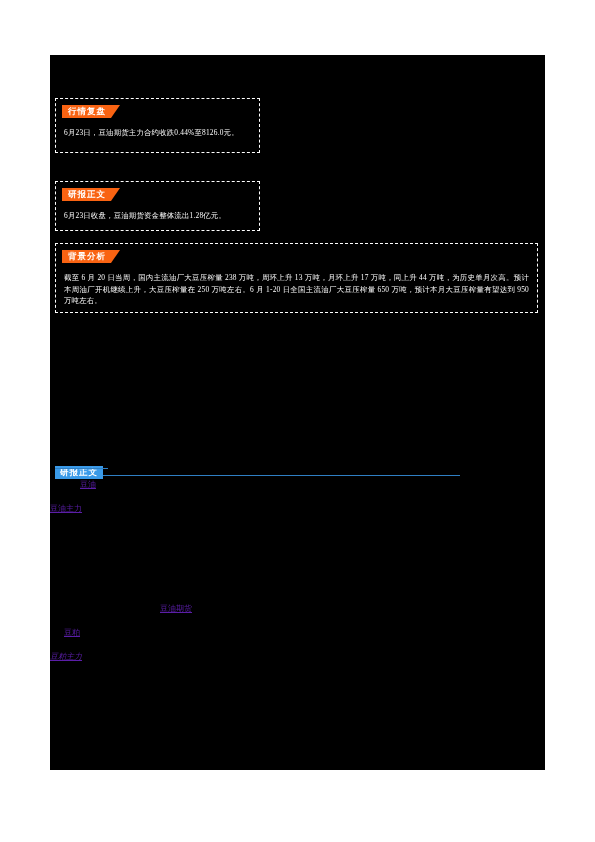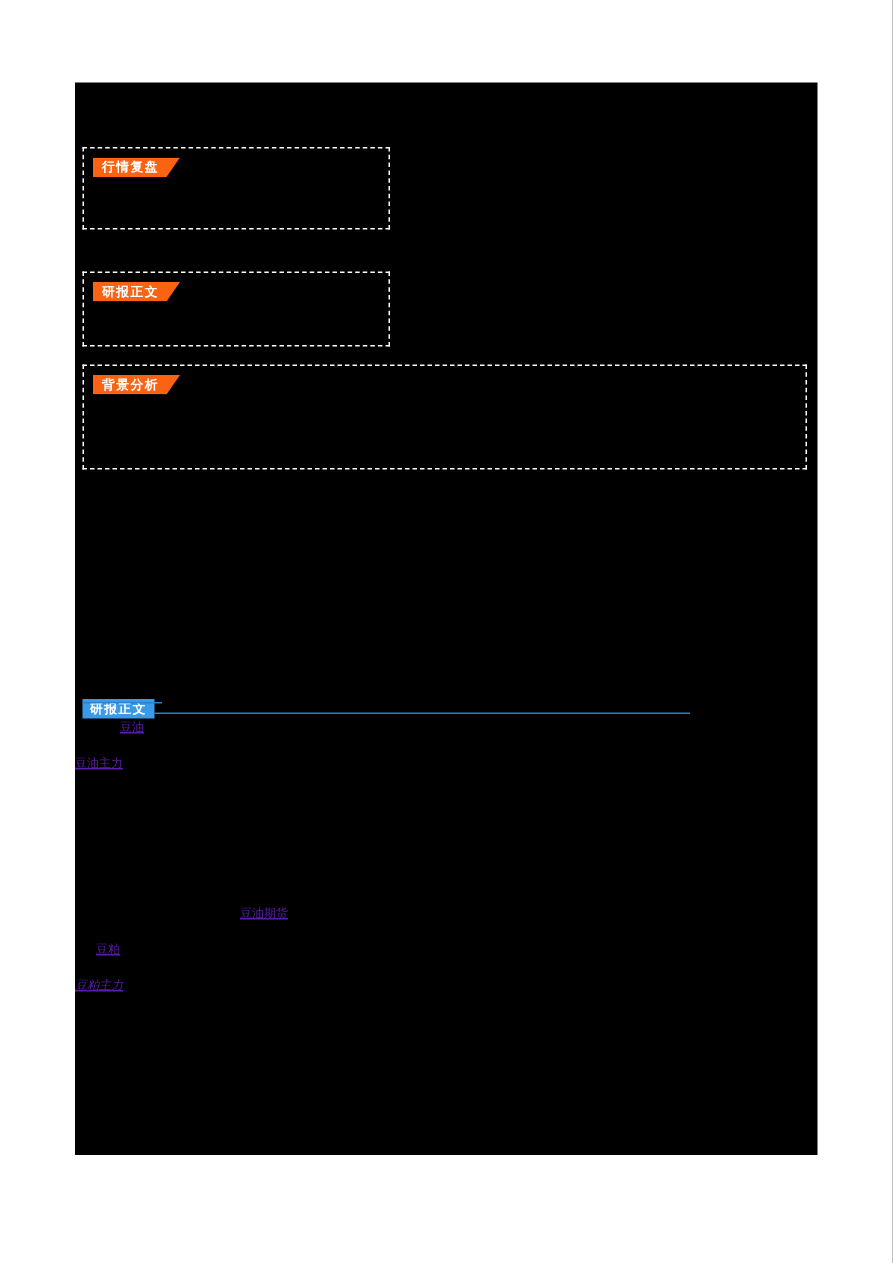--- a/index.html
+++ b/index.html
@@ -126,28 +126,31 @@
   #link-soybean-meal-main { left: 0px;   top: 596px; font-style: italic; }
 </style>
 </head>
 <body>
 
 <div class="page-canvas">
   <div class="canvas-inner">
 
     <div class="panel" id="panel-market-review">
       <div class="tag-orange">行情复盘</div>
+      <div class="panel-body">6月23日，豆油期货主力合约收跌0.44%至8126.0元。</div>
     </div>
 
     <div class="panel" id="panel-capital-flow">
       <div class="tag-orange">研报正文</div>
+      <div class="panel-body">6月23日收盘，豆油期货资金整体流出1.28亿元。</div>
     </div>
 
     <div class="panel" id="panel-background">
       <div class="tag-orange">背景分析</div>
+      <div class="panel-body">截至 6 月 20 日当周，国内主流油厂大豆压榨量 238 万吨，周环上升 13 万吨，月环上升 17 万吨，同上升 44 万吨，为历史单月次高。预计本周油厂开机继续上升，大豆压榨量在 250 万吨左右。6 月 1-20 日全国主流油厂大豆压榨量 650 万吨，预计本月大豆压榨量有望达到 950 万吨左右。</div>
     </div>
 
 
     <div class="section-blue">
       <span class="tag-blue">研报正文</span><span class="blue-rule"></span>
       <span class="blue-rule-under"></span>
     </div>
 
     <a class="link" id="link-soybean-oil">豆油</a>
     <a class="link" id="link-soybean-oil-main">豆油主力</a>

